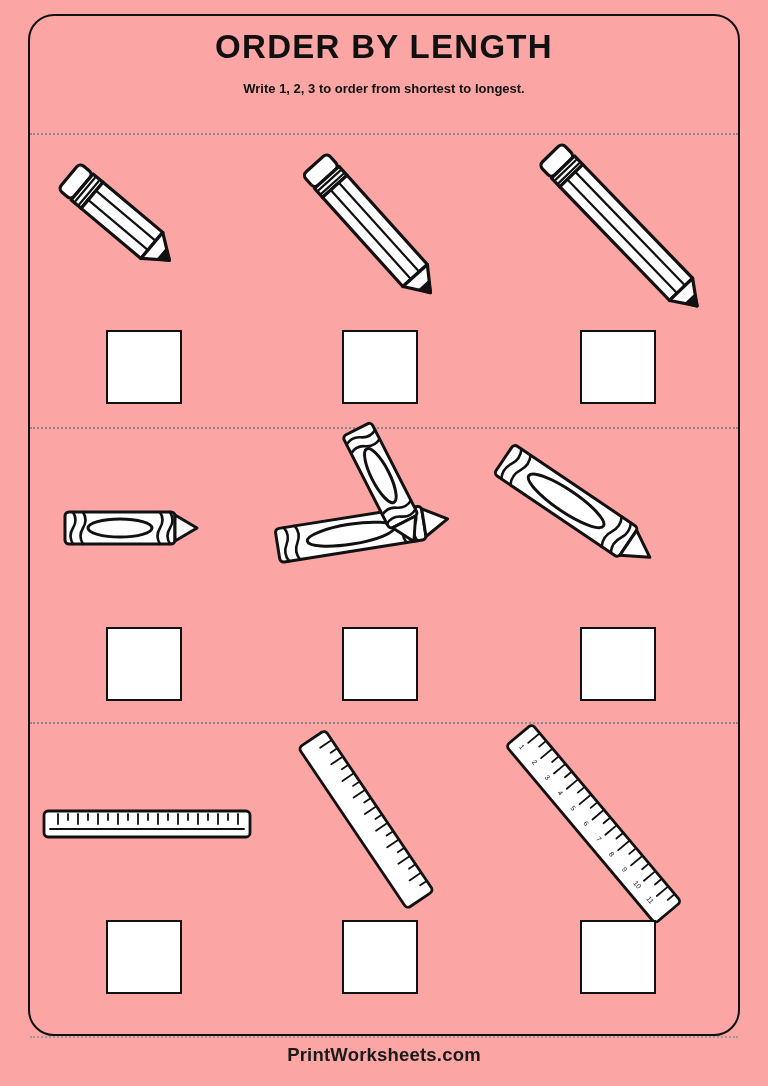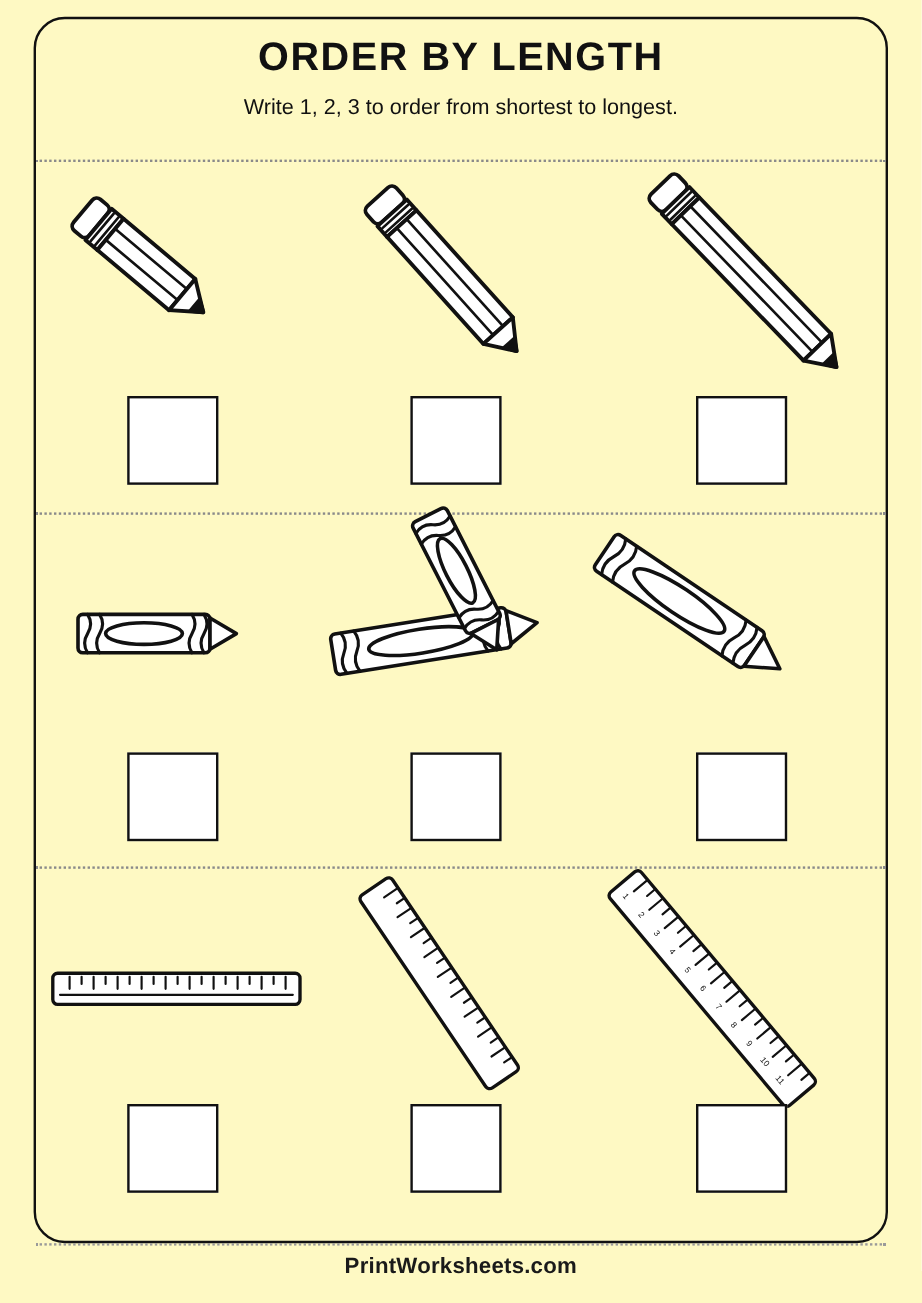--- a/index.html
+++ b/index.html
@@ -13,21 +13,21 @@
     font-family: "Liberation Sans", sans-serif;
     color: #111111;
     overflow: hidden;
   }
 
   .sheet {
     position: absolute;
     left: 0; top: 0;
     width: 768px;
     height: 1086px;
-    background: #fef9c3;
+    background: #fca5a5;
   }
 
   
   .page-border {
     position: absolute;
     left: 28px;
     top: 14px;
     width: 712px;
     height: 1022px;
     border: 2.5px solid #111111;
@@ -44,22 +44,22 @@
     text-align: center;
   }
   .title {
     font-size: 33px;
     font-weight: bold;
     letter-spacing: 1.3px;
     line-height: 42px;
     margin: 0;
   }
   .subtitle {
-    font-size: 18px;
-    font-weight: normal;
+    font-size: 13px;
+    font-weight: bold;
     line-height: 30px;
     margin: 6px 0 0 0;
   }
 
   .divider {
     position: absolute;
     left: 30px;
     width: 708px;
     height: 0;
     border-top: 2px dotted #8a8a8a;

